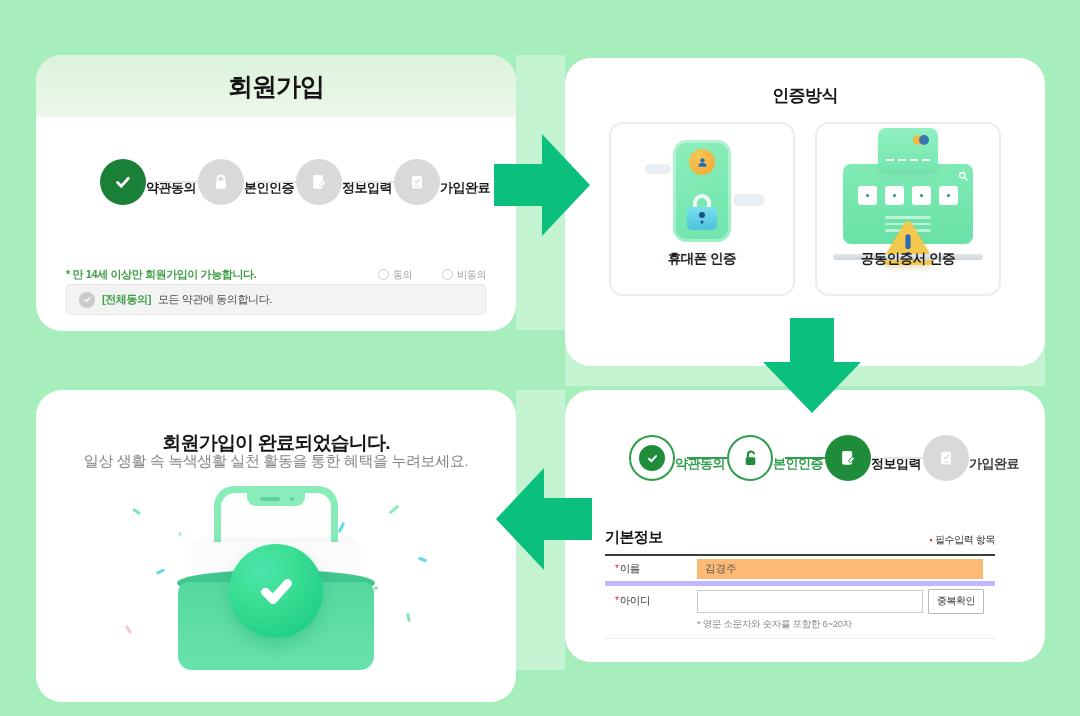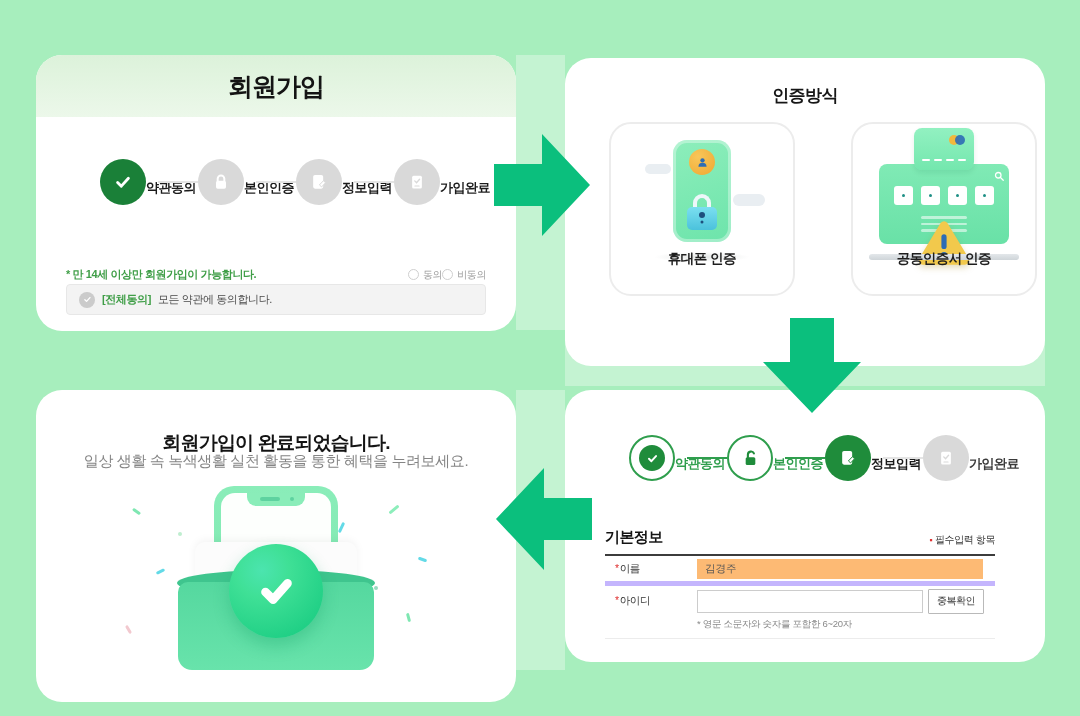--- a/index.html
+++ b/index.html
@@ -34,37 +34,37 @@
   .sc-green { background:#1f8c3b; }
   .sc-inner { width:26px; height:26px; border-radius:50%; background:#1f8c3b; display:flex; align-items:center; justify-content:center; }
   .connector { width:40px; height:2px; margin-top:22px; background:#e4e4e4; flex:none; }
   .connector.green { background:#2f9e4d; }
   .step-label { margin-top:11px; font-size:13px; font-weight:bold; color:#1b1b1b; white-space:nowrap; width:max-content; letter-spacing:-0.5px; }
   .step-label.green { color:#2f9e4d; }
   .step-label.dark { color:#3a3a3a; }
 
   .tl-notice { position:absolute; top:212px; left:30px; right:30px; display:flex; justify-content:space-between; align-items:center; }
   .notice-left { font-size:11px; font-weight:bold; color:#3f9e47; letter-spacing:-0.4px; }
-  .radio-group { display:flex; align-items:flex-end; gap:0; }
+  .radio-group { display:flex; align-items:flex-end; gap:30px; }
   .radio { display:flex; align-items:center; gap:4px; cursor:pointer; }
   .radio-dot { width:11px; height:11px; border-radius:50%; border:1px solid #cfcfcf; background:#fff; }
   .radio-text { font-size:10px; color:#999; letter-spacing:-0.4px; }
 
   .agree-box { position:absolute; top:229px; left:30px; right:30px; height:31px;
     background:#f3f3f3; border:1px solid #e7e7e7; border-radius:4px;
     display:flex; align-items:center; padding-left:12px; gap:7px; cursor:pointer; }
   .agree-check { width:16px; height:16px; border-radius:50%; background:#cbcbcb; display:flex; align-items:center; justify-content:center; flex:none; }
   .agree-bracket { font-size:11px; font-weight:bold; color:#3f9e47; letter-spacing:-0.4px; }
   .agree-text { font-size:11px; color:#4a4a4a; letter-spacing:-0.4px; }
 
   
   .tr-title { position:absolute; top:26px; left:0; right:0; text-align:center;
     font-size:17px; font-weight:bold; color:#161616; letter-spacing:-0.6px; }
   .tr-cards { position:absolute; top:64px; left:0; right:0; display:flex; justify-content:center; gap:20px; }
-  .auth-card { width:186px; height:174px; border:2px solid #ececec; border-radius:22px; position:relative; cursor:pointer; background:#fff;margin-left:36px; }
+  .auth-card { width:186px; height:174px; border:2px solid #ececec; border-radius:14px; position:relative; cursor:pointer; background:#fff; }
   .card-label { position:absolute; bottom:26px; left:0; right:0; text-align:center;
     font-size:13.5px; font-weight:bold; color:#1e1e1e; letter-spacing:-0.5px; }
 
   
   .p-illus { position:absolute; top:16px; left:50%; transform:translateX(-50%); width:130px; height:112px; }
   .p-phone { position:absolute; left:50%; top:0; transform:translateX(-50%); width:58px; height:102px;
     background:linear-gradient(160deg,#8deebb,#6de4ab); border-radius:14px;
     box-shadow:inset 0 0 0 3px rgba(255,255,255,.35); }
   .p-avatar { position:absolute; top:9px; left:50%; transform:translateX(-50%); width:26px; height:26px;
     background:radial-gradient(circle at 35% 30%,#f8c65a,#efa832); border-radius:50%;

